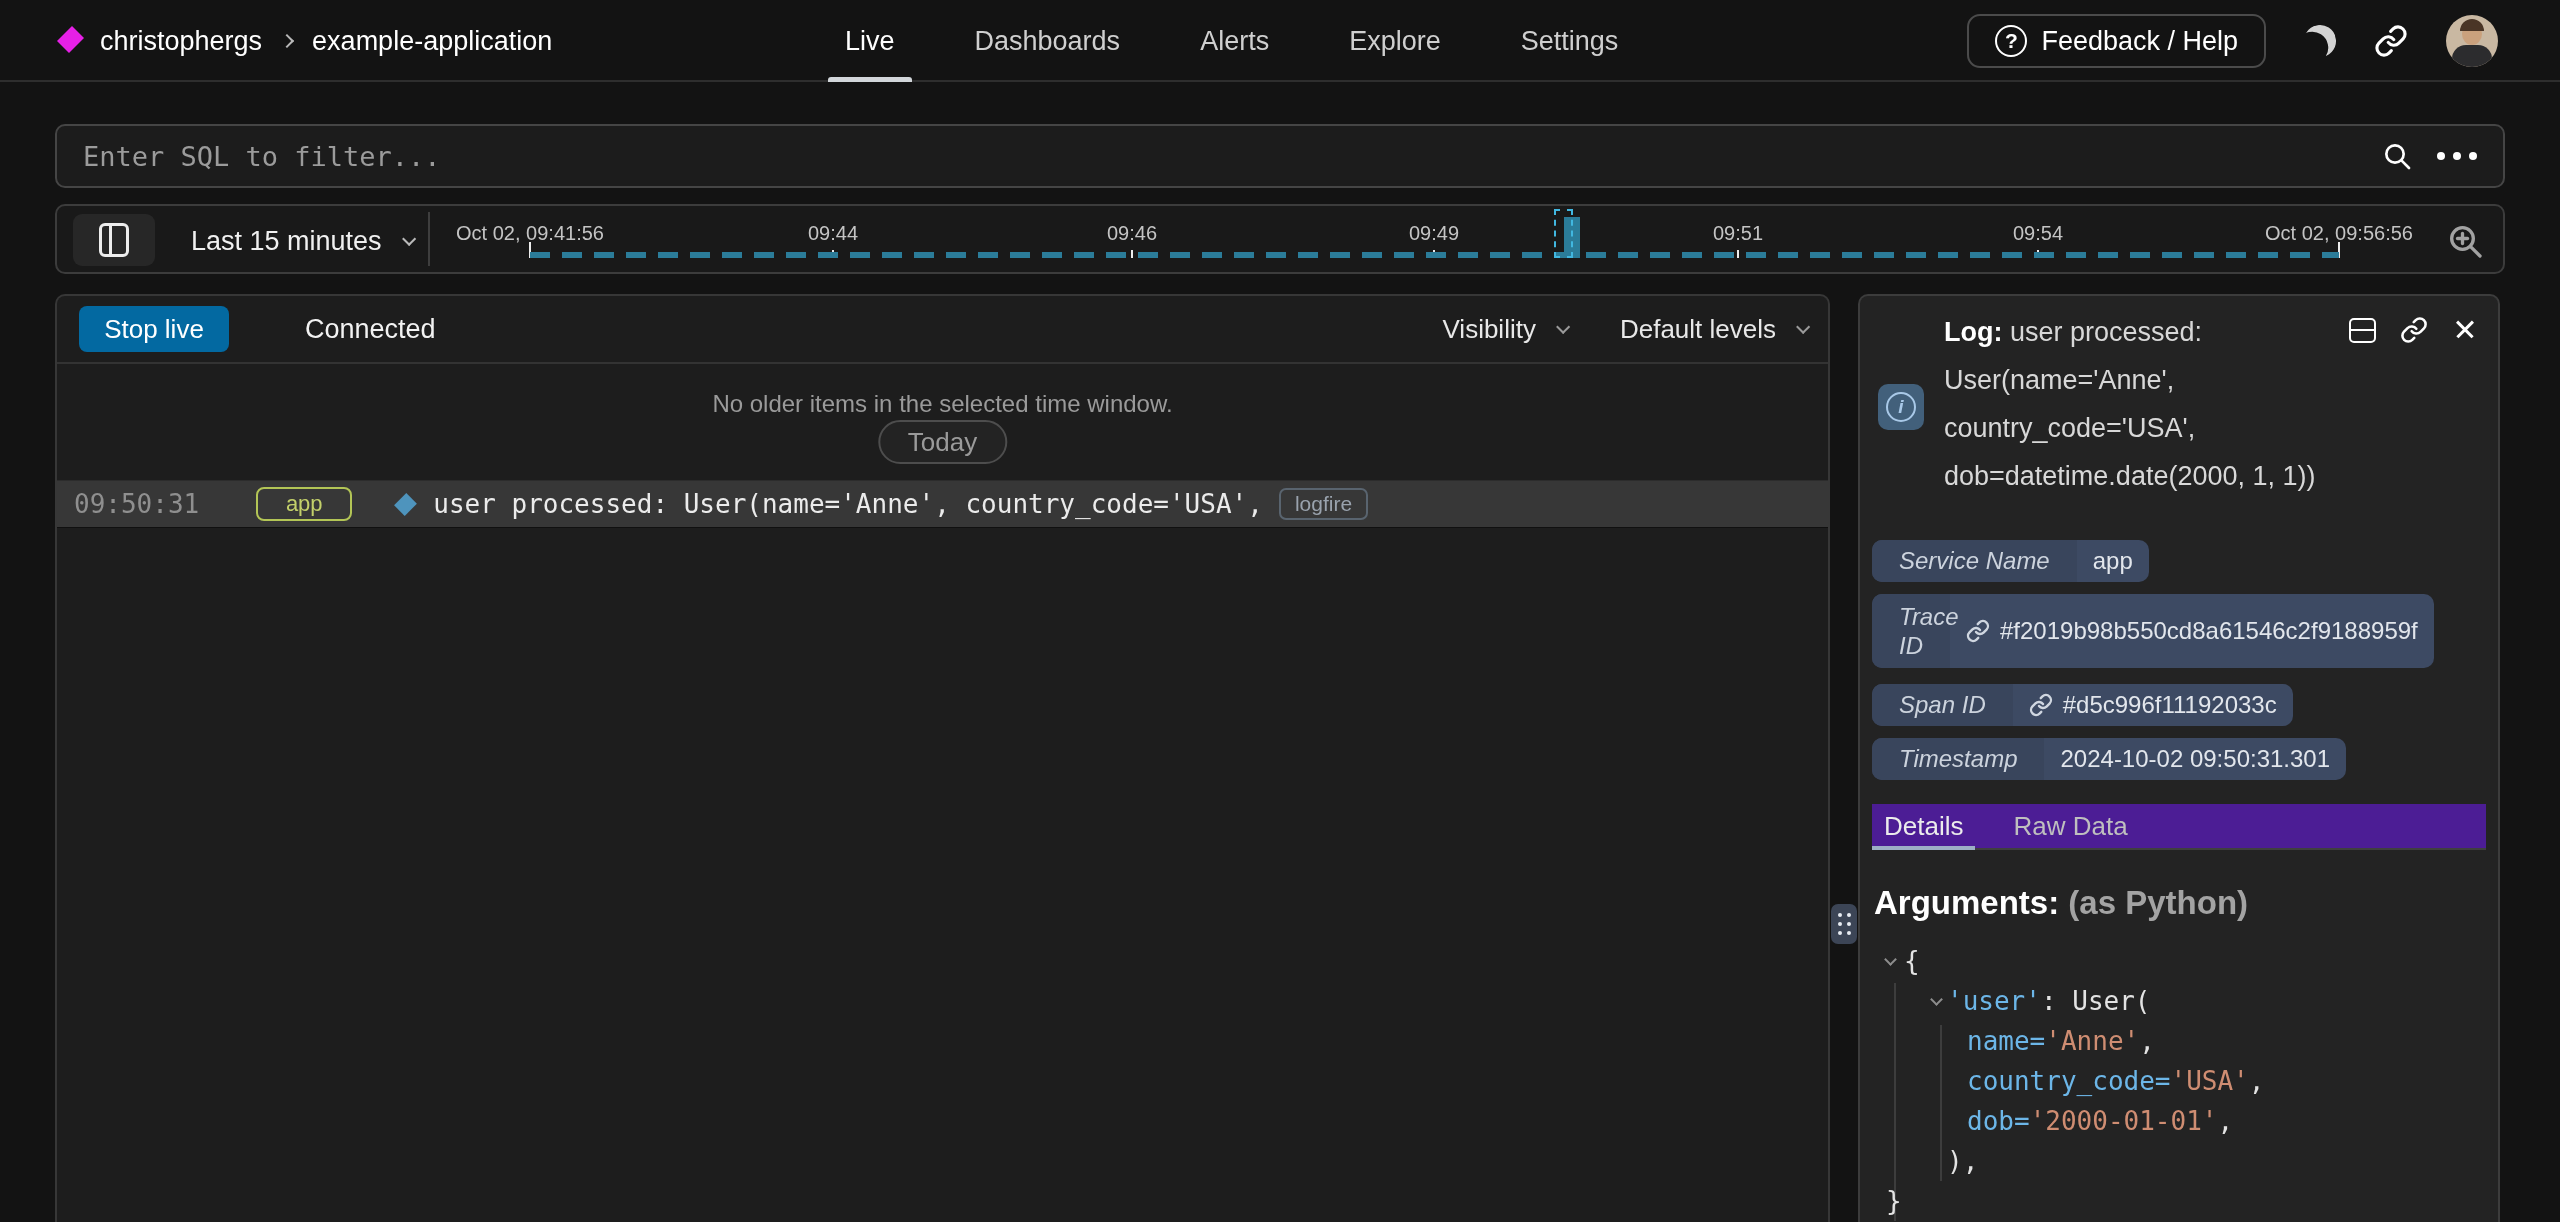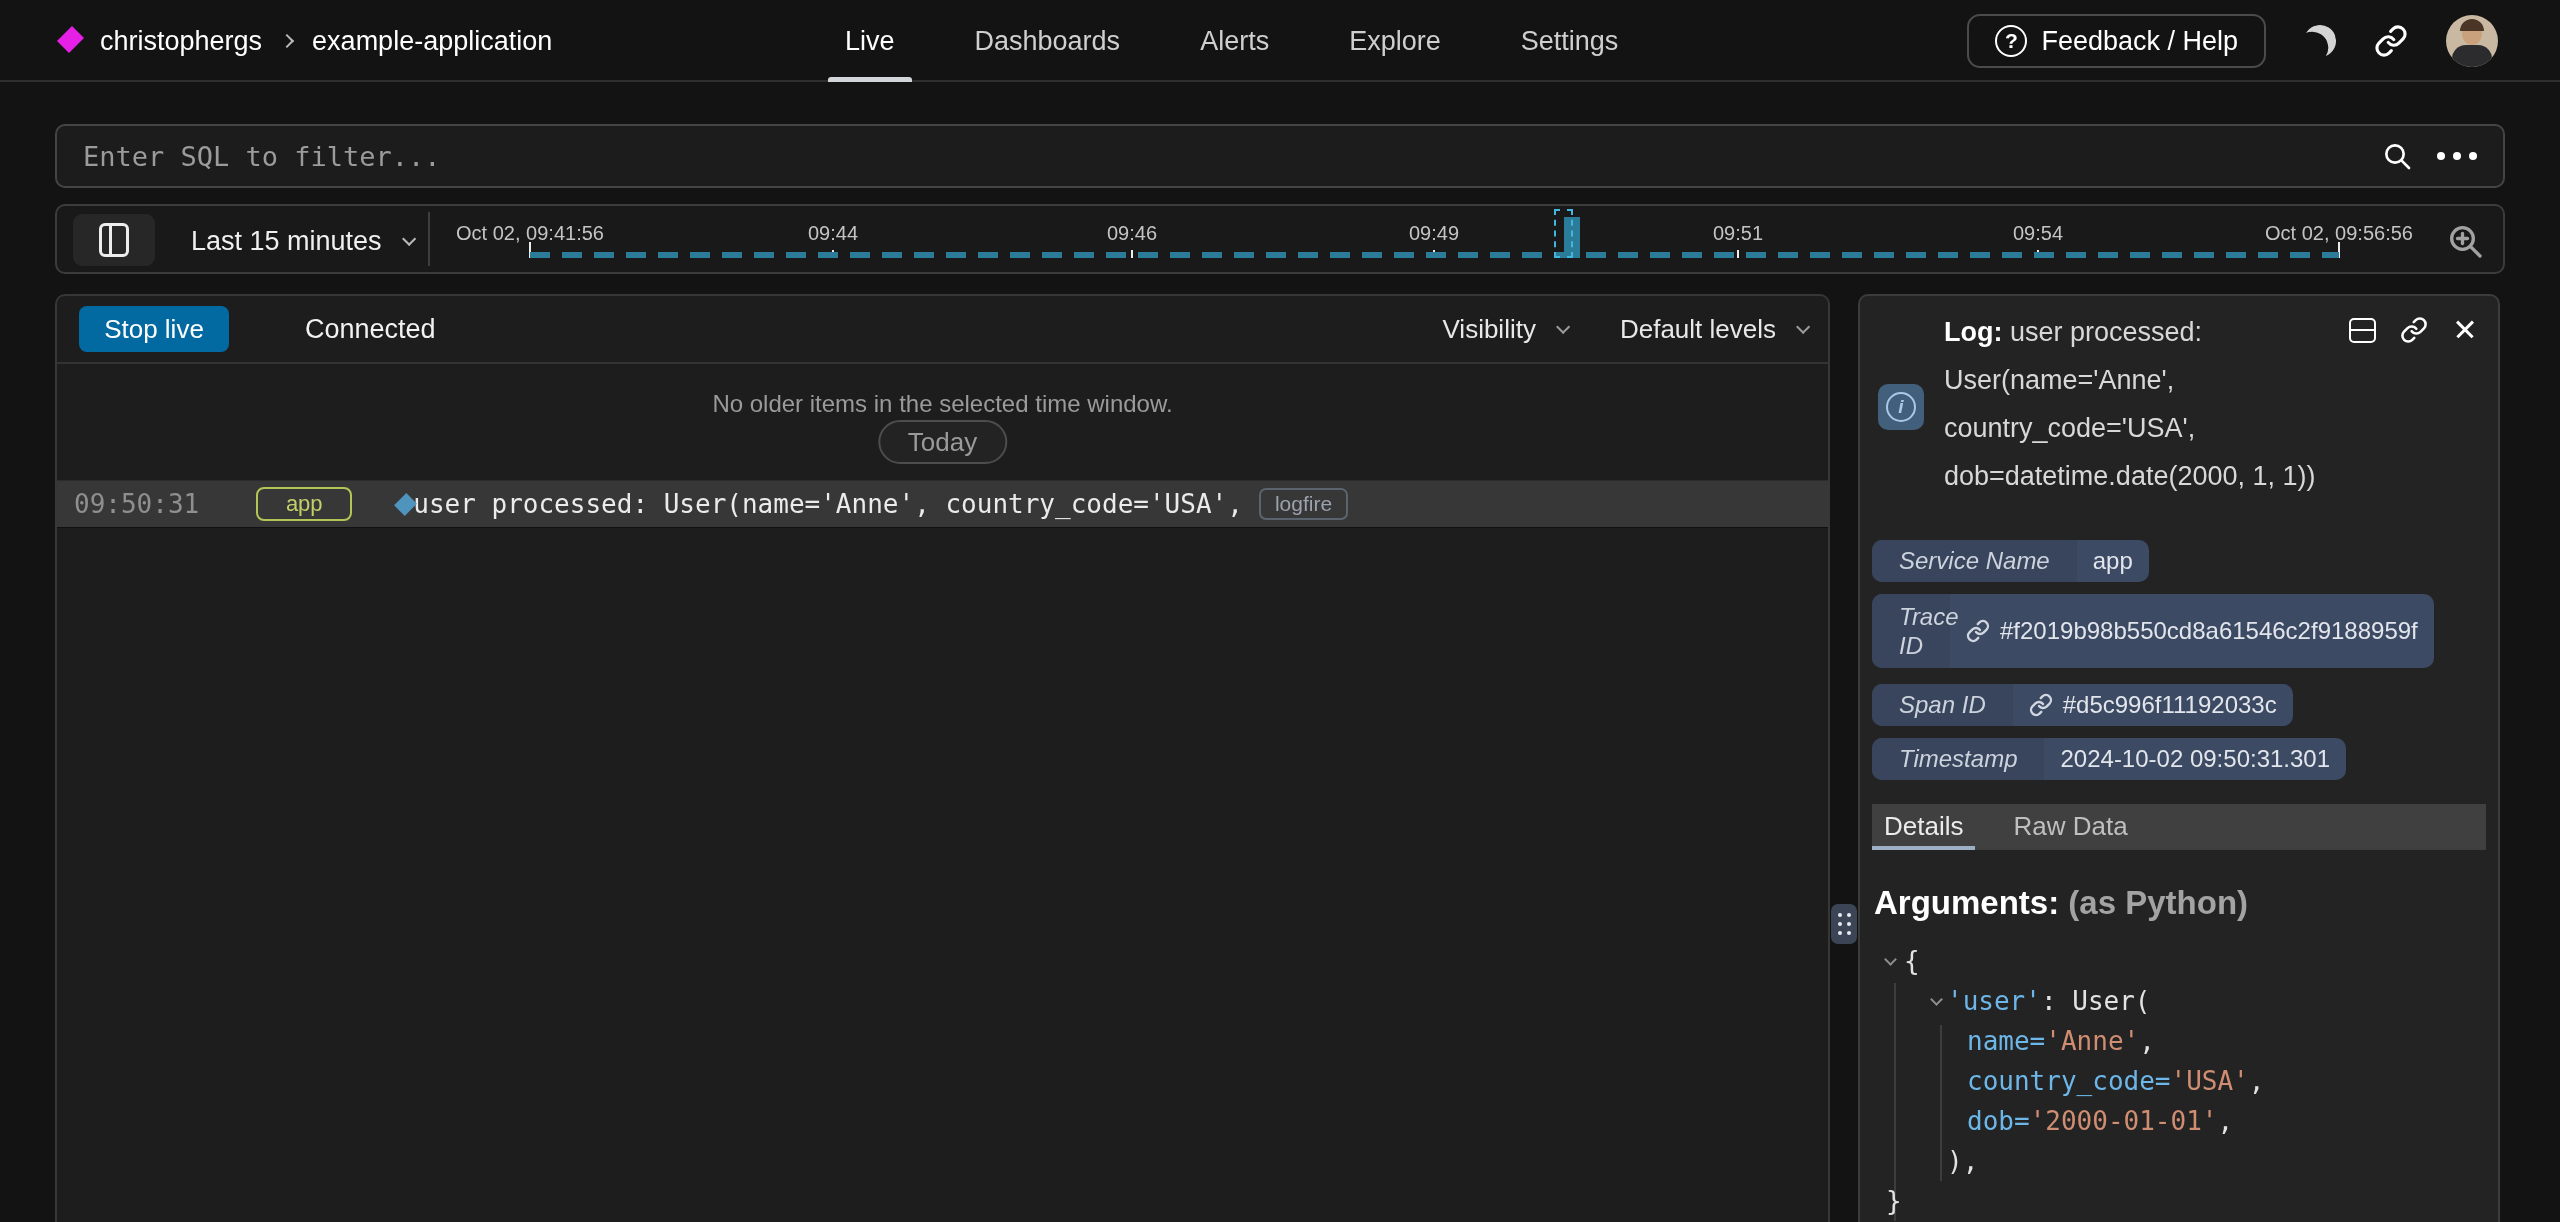--- a/index.html
+++ b/index.html
@@ -100,21 +100,21 @@
   .log-row { position:absolute; left:0; right:0; top:184px; height:48px; background:#373737;
     border-top:1px solid #2c2c2c; border-bottom:1px solid #101010;
     display:flex; align-items:center; padding-left:17px; cursor:pointer;
     font-family:"DejaVu Sans Mono", monospace; }
   .log-time { font-size:26px; color:#8f8f8f; }
   .svc-pill { margin-left:57px; width:96px; height:34px; border:2px solid #b3c556;
     border-radius:8px; color:#c3d06a; font-size:22px; display:flex; align-items:center;
     justify-content:center; font-family:"Liberation Sans", sans-serif; }
   .log-diamond { margin-left:46px; width:15px; height:15px; background:#4e94bd;
     transform:rotate(45deg) scale(1,1.15); flex:none; }
-  .log-msg { font-size:26px; color:#ebebeb; white-space:nowrap; }
+  .log-msg { margin-left:20px; font-size:26px; color:#ebebeb; white-space:nowrap; }
   .scope-pill { margin-left:16px; height:32px; padding:0 14px; border:2px solid #59646f;
     border-radius:7px; color:#99a2ad; font-size:21px; display:flex; align-items:center;
     font-family:"Liberation Sans", sans-serif; }
 
   
   .splitter { position:absolute; left:1831px; top:904px; width:26px; height:40px;
     background:#3c4556; border-radius:7px; display:flex; align-items:center;
     justify-content:center; cursor:col-resize; z-index:5; }
   .splitter .grid { display:grid; grid-template-columns:repeat(2,4px); grid-auto-rows:4px; gap:5px; }
   .splitter .grid i { background:#e8ecf2; border-radius:50%; }
@@ -148,21 +148,21 @@
   .pill .pval { display:flex; align-items:center; gap:10px; padding:0 16px;
     font-size:24px; color:#e2e6ec; white-space:nowrap; }
   .pill .icon-link { width:24px; height:24px; color:#cfd6e0; }
   .pill-1 { top:244px; height:42px; }
   .pill-2 { top:298px; height:74px; }
   .pill-2 .plabel { width:78px; line-height:29px; }
   .pill-3 { top:388px; height:42px; }
   .pill-4 { top:442px; height:42px; }
 
   .tabs { position:absolute; left:12px; right:12px; top:508px; height:46px;
-    background:#404040; border-bottom:2px solid #3f3f3f; display:flex; align-items:center; }
+    background:#4c1d95; border-bottom:2px solid #3f3f3f; display:flex; align-items:center; }
   .tab { font-size:26px; color:#bfbfbf; padding:0 12px; height:100%; display:flex;
     align-items:center; position:relative; cursor:pointer; }
   .tab.active { color:#ececec; }
   .tab.active::after { content:""; position:absolute; left:0; right:0; bottom:-2px;
     height:4px; background:#9db0c6; }
   .tab + .tab { margin-left:26px; }
 
   .args-head { position:absolute; left:14px; top:588px; font-size:33px; font-weight:bold; color:#ffffff; }
   .args-head .qual { color:#a3a3a3; }
 

